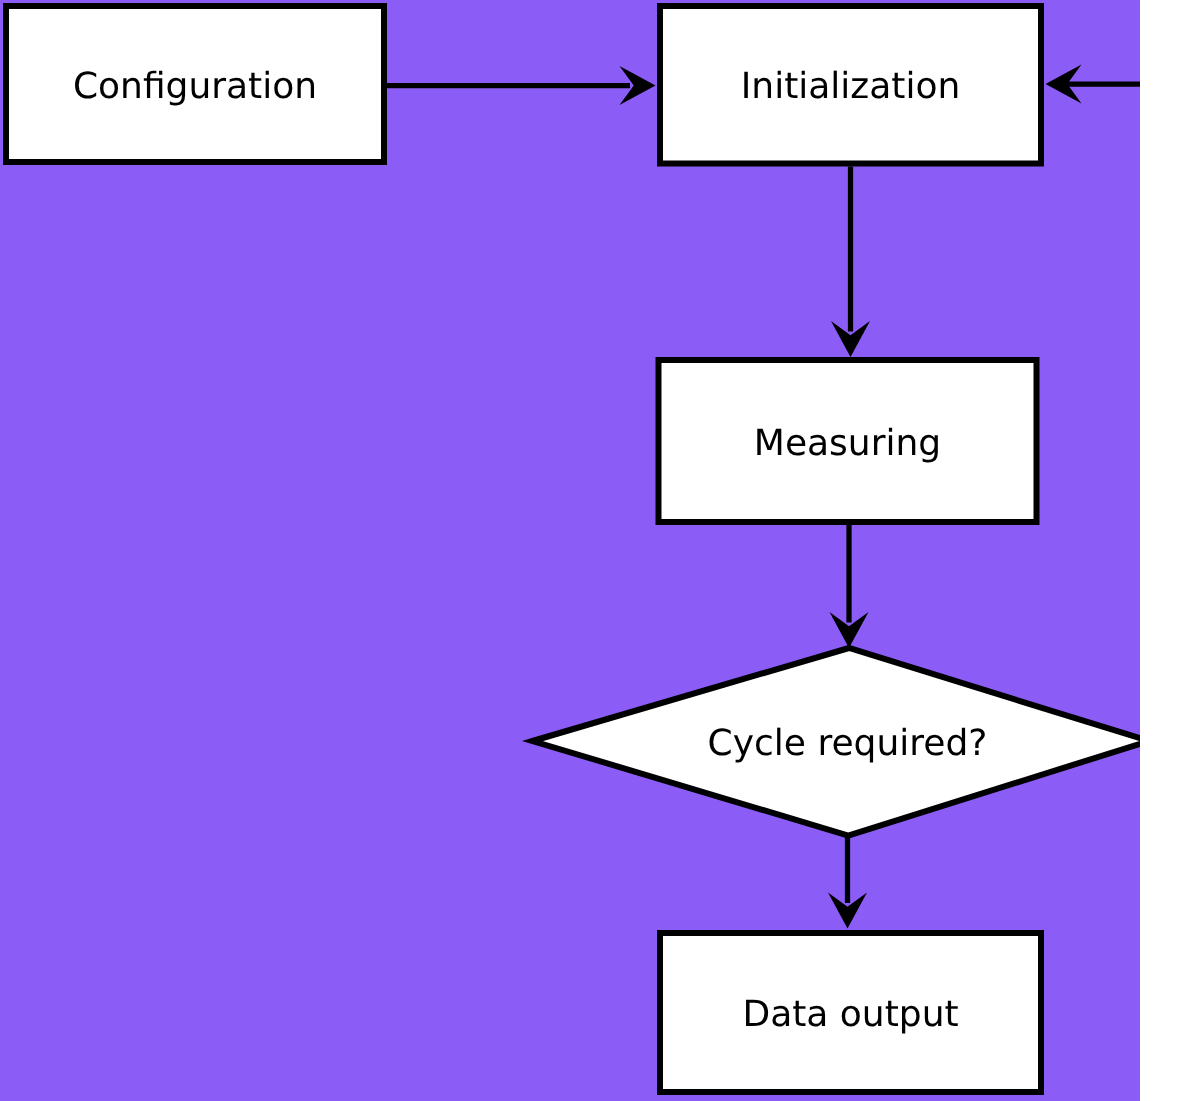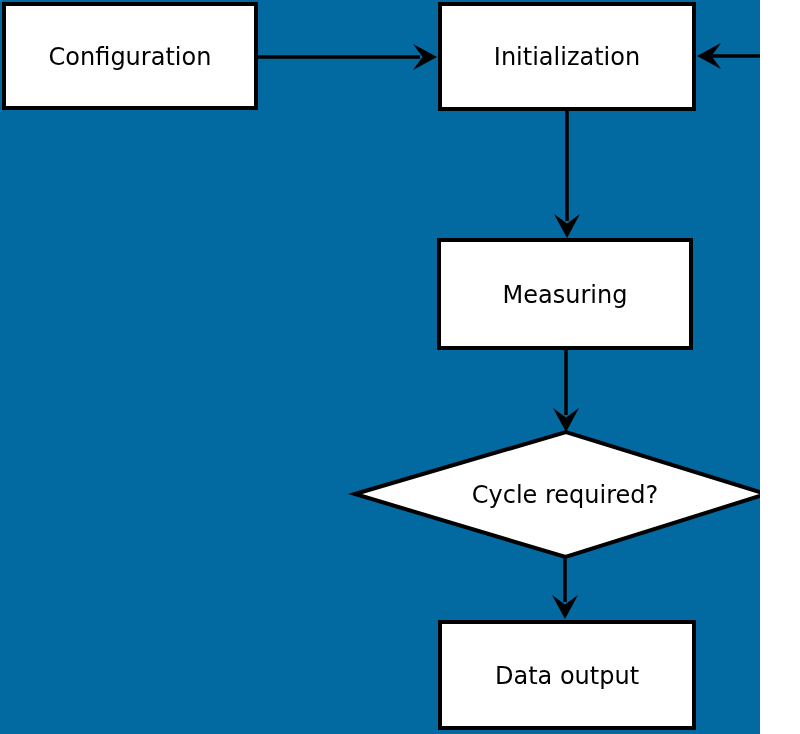--- a/index.html
+++ b/index.html
@@ -4,21 +4,21 @@
 <style>
   html, body {
     margin: 0;
     padding: 0;
     background: #ffffff;
   }
   .canvas-wrap {
     position: relative;
     width: 760px;
     height: 734px;
-    background: #0369a1;
+    background: #8b5cf6;
     overflow: hidden;
   }
   svg {
     display: block;
     width: 800px;
     height: 734px;
   }
   .node-box {
     fill: #ffffff;
     stroke: #000000;

